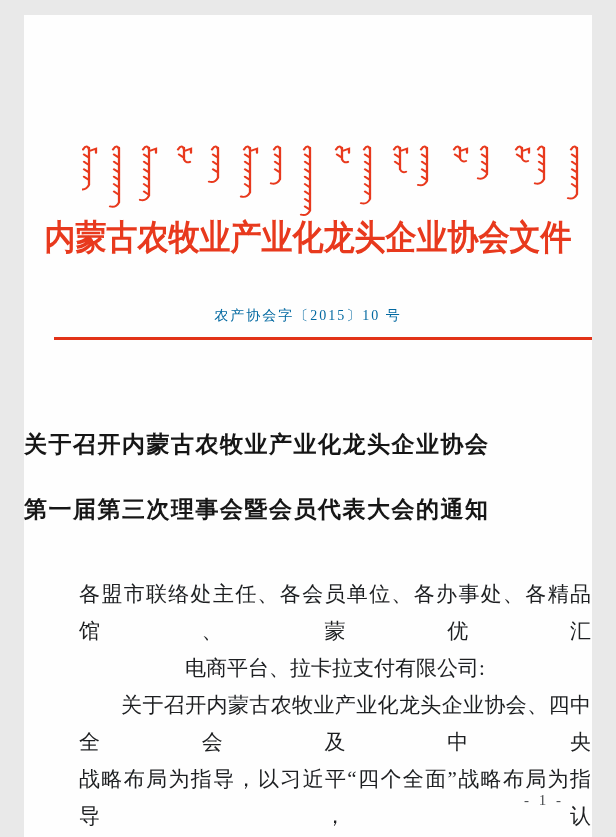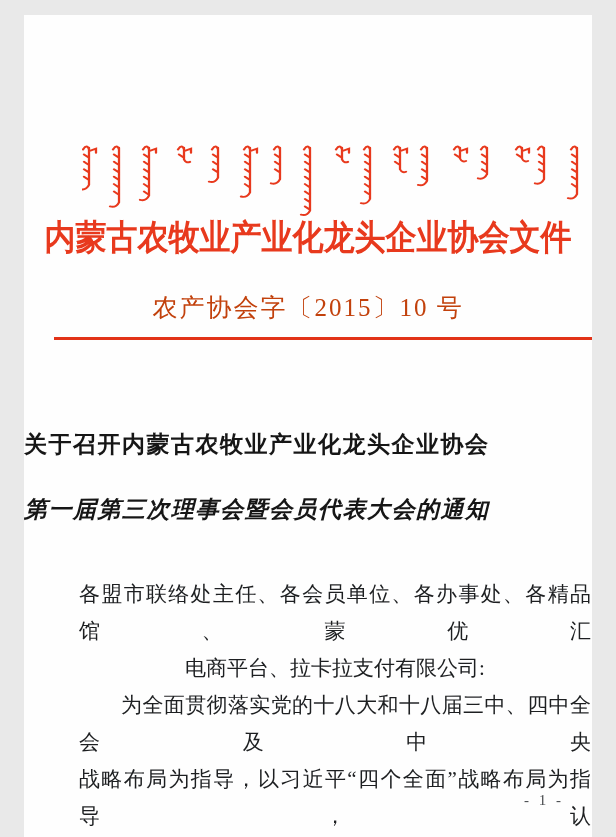--- a/index.html
+++ b/index.html
@@ -32,26 +32,26 @@
     font-size: 31px;
     font-weight: 700;
     color: #e8391d;
     letter-spacing: 0px;
     white-space: nowrap;
     transform: scaleY(1.12);
     transform-origin: center top;
   }
   .doc-number {
     position: absolute;
-    top: 276px;
+    top: 292px;
     left: 0;
     width: 100%;
     text-align: center;
-    font-size: 25px;
-    color: #c2410c;
+    font-size: 14px;
+    color: #0369a1;
     letter-spacing: 2px;
   }
   .red-line {
     position: absolute;
     top: 322px;
     left: 30px;
     width: 556px;
     height: 3px;
     background: #e23318;
   }
@@ -60,21 +60,21 @@
     left: 0;
     width: 100%;
     text-align: left;
     font-size: 23px;
     font-weight: 700;
     color: #161616;
     letter-spacing: 1.5px;
     white-space: nowrap;
   }
   .notice-title.l1 { top: 414px; }
-  .notice-title.l2 { top: 479px; font-style: italic; }
+  .notice-title.l2 { top: 479px; }
   .body-text {
     position: absolute;
     top: 561px;
     left: 55px;
     width: 512px;
     font-size: 21px;
     color: #1d1f21;
     line-height: 37px;
   }
   .bline {
@@ -112,21 +112,21 @@
   <div class="doc-number">农产协会字〔2015〕10 号</div>
 
   <div class="red-line"></div>
 
   <div class="notice-title l1">关于召开内蒙古农牧业产业化龙头企业协会</div>
   <div class="notice-title l2">第一届第三次理事会暨会员代表大会的通知</div>
 
   <div class="body-text">
     <div class="bline fill">各盟市联络处主任、各会员单位、各办事处、各精品馆、蒙优汇</div>
     <div class="bline">电商平台、拉卡拉支付有限公司:</div>
-    <div class="bline fill indent">为全面贯彻落实党的十八大和十八届三中、四中全会及中央</div>
+    <div class="bline fill indent">关于召开内蒙古农牧业产业化龙头企业协会、四中全会及中央</div>
     <div class="bline fill">战略布局为指导，以习近平“四个全面”战略布局为指导，认</div>
     <div class="bline fill">真贯彻落实中央一号文件精神，围绕自治区“8337”发展思路，</div>
 
   </div>
 
   <div class="page-num">- 1 -</div>
 
 </div>
 
 </body></html>

